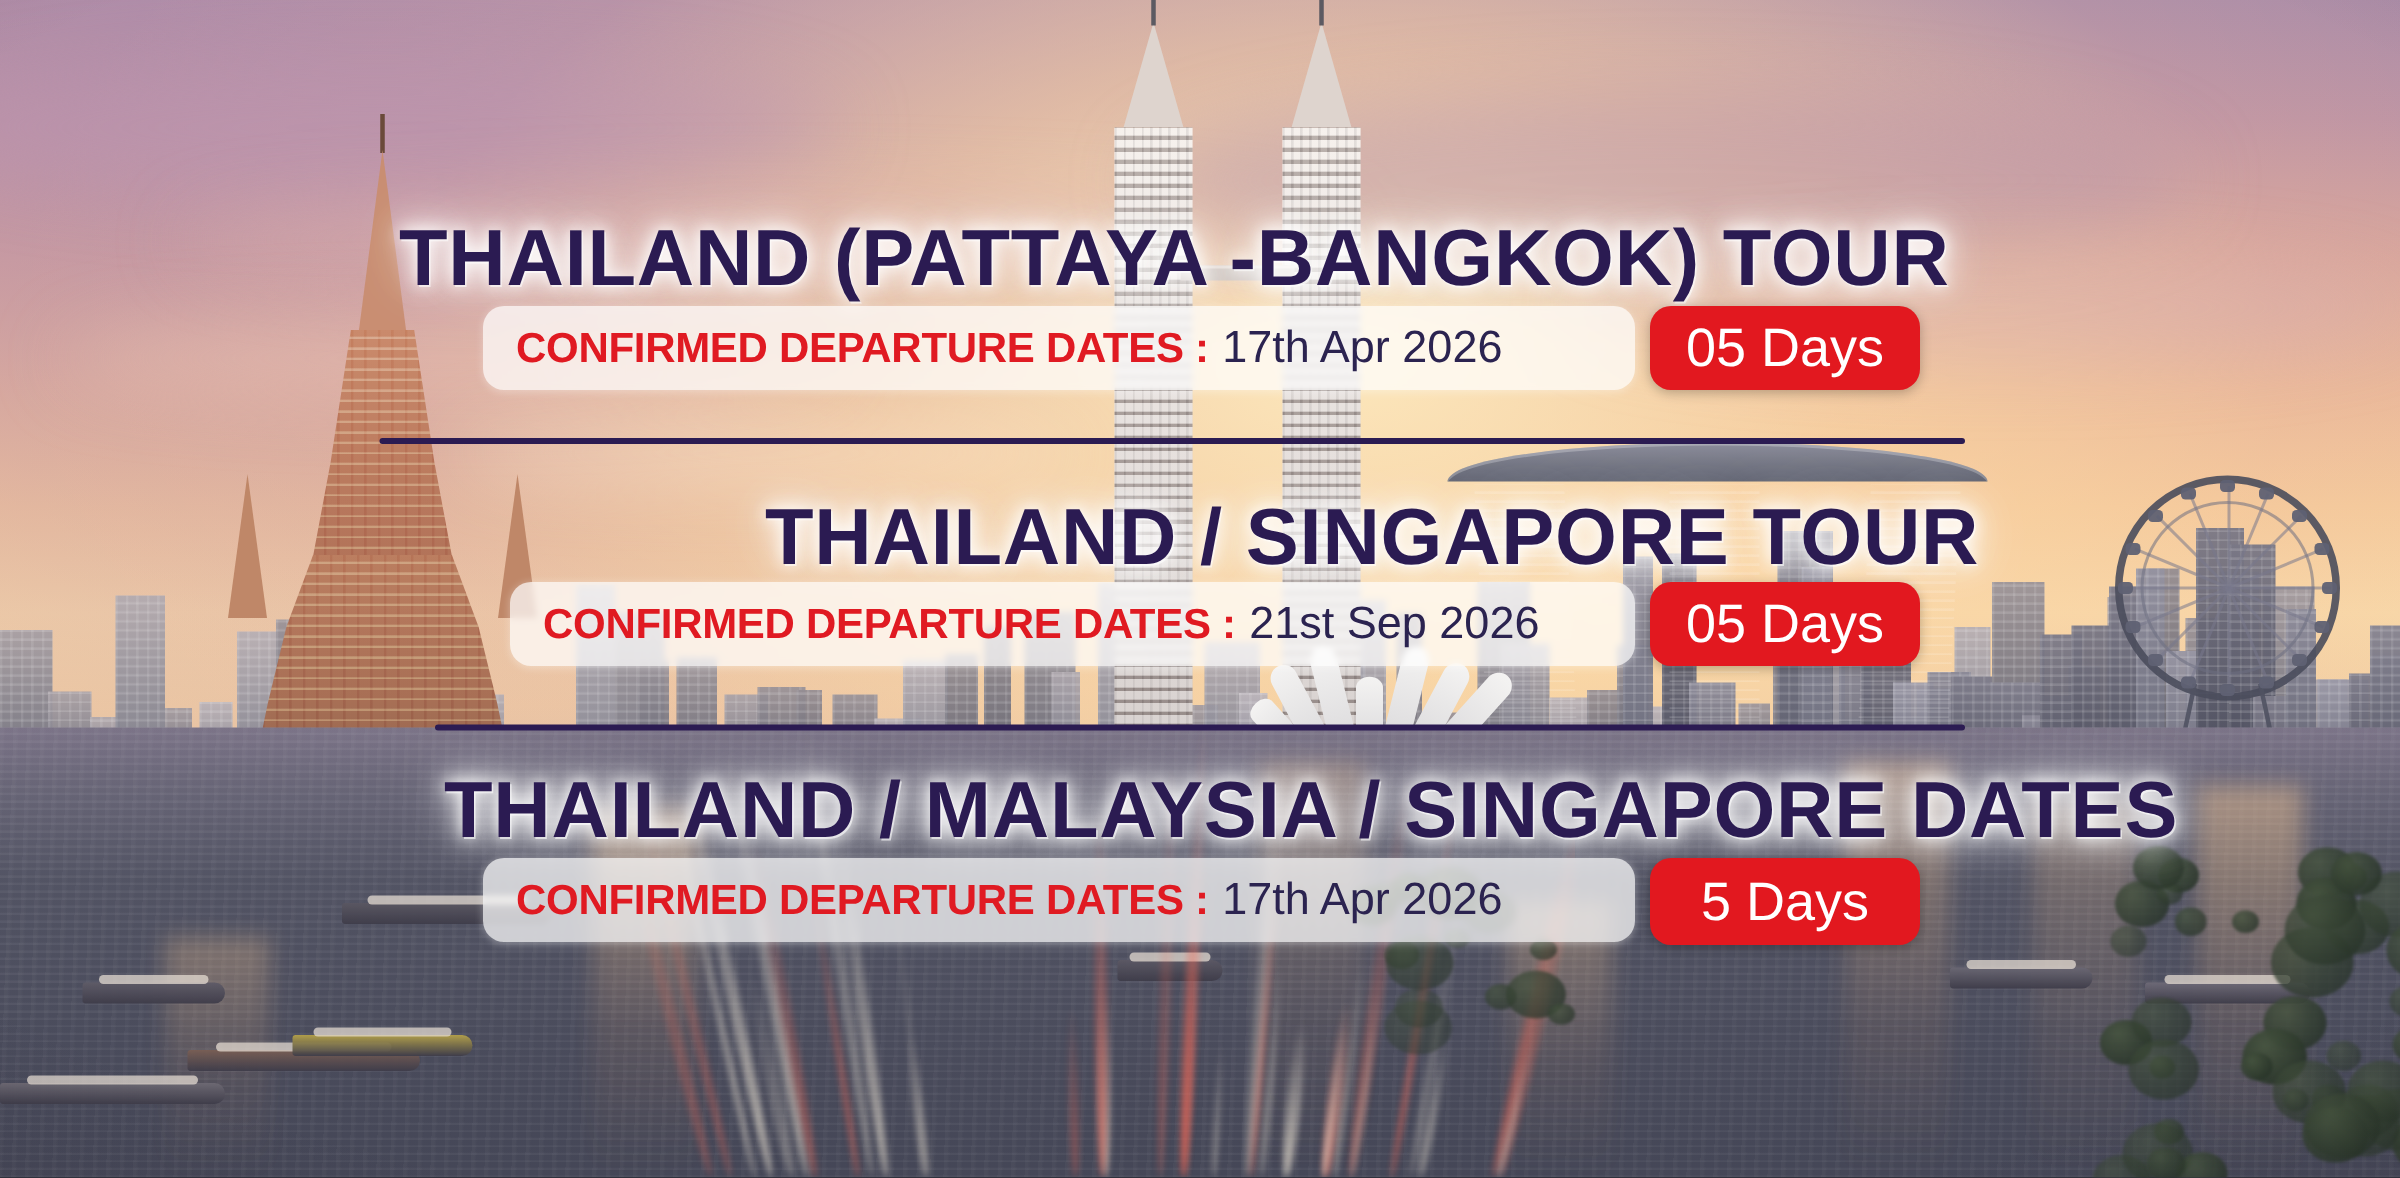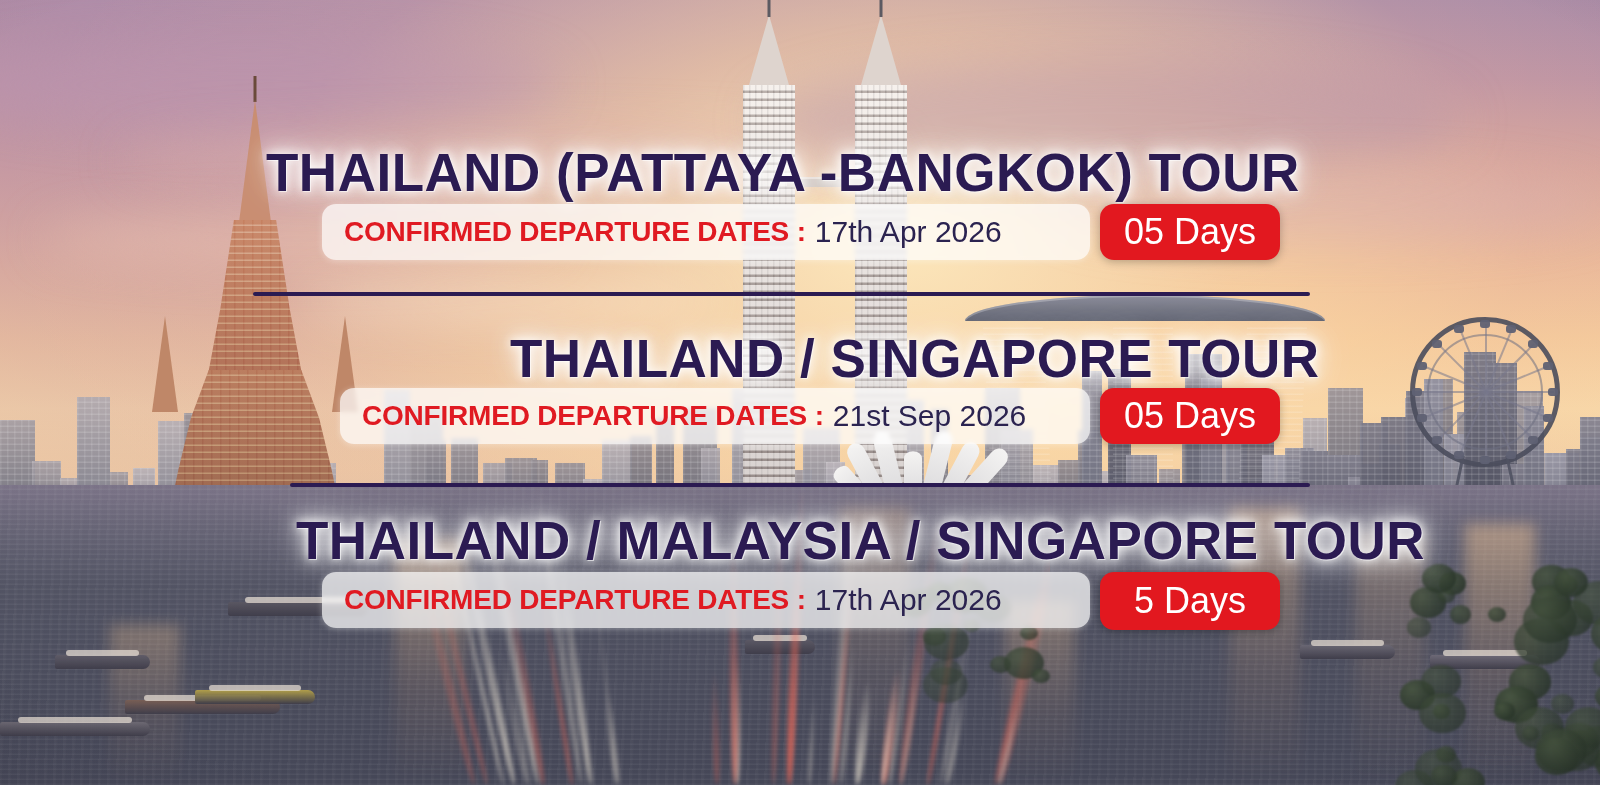--- a/index.html
+++ b/index.html
@@ -815,21 +815,21 @@
 
     <div class="date-pill" style="left:340px; top:388px; width:750px; height:56px;">
       <span class="pill-label" style="font-size:28px;">CONFIRMED DEPARTURE DATES :</span>
       <span class="pill-date" style="font-size:30px;">21st Sep 2026</span>
     </div>
 
     <div class="days-badge" style="left:1100px; top:388px; width:180px; height:56px; font-size:36px;">05 Days</div>
 
     <div class="divider" style="left:290px; top:483px; width:1020px;"></div>
 
-    <div class="tour-title" style="left:296px; top:510px; font-size:53px;">THAILAND / MALAYSIA / SINGAPORE TOUR</div>
+    <div class="tour-title" style="left:296px; top:510px; font-size:53px;">THAILAND / MALAYSIA / SINGAPORE DATES</div>
 
     <div class="date-pill" style="left:322px; top:572px; width:768px; height:56px;">
       <span class="pill-label" style="font-size:28px;">CONFIRMED DEPARTURE DATES :</span>
       <span class="pill-date" style="font-size:30px;">17th Apr 2026</span>
     </div>
 
     <div class="days-badge" style="left:1100px; top:572px; width:180px; height:58px; font-size:36px;">5 Days</div>
 
   </div>
 </div>

